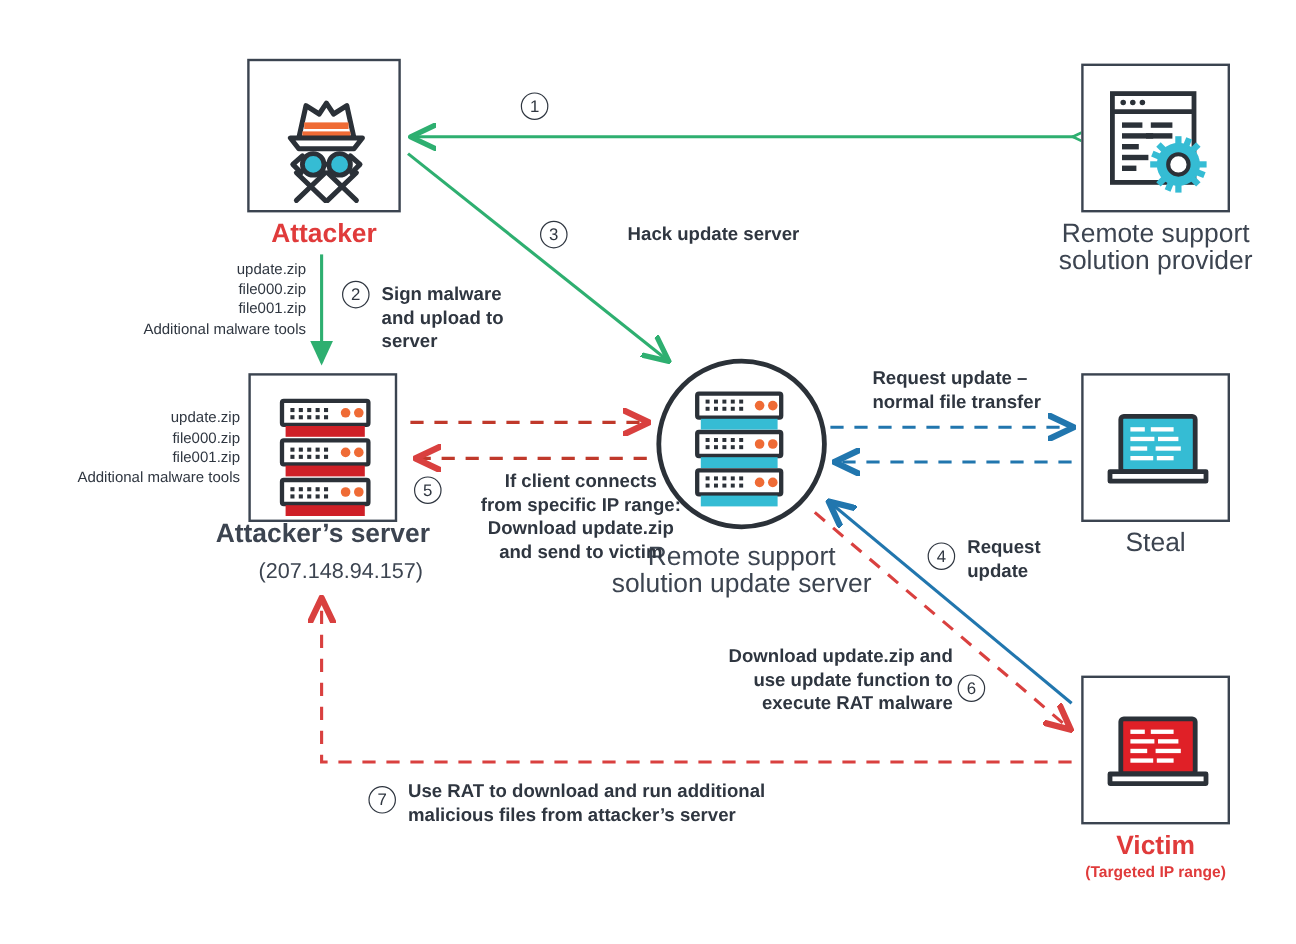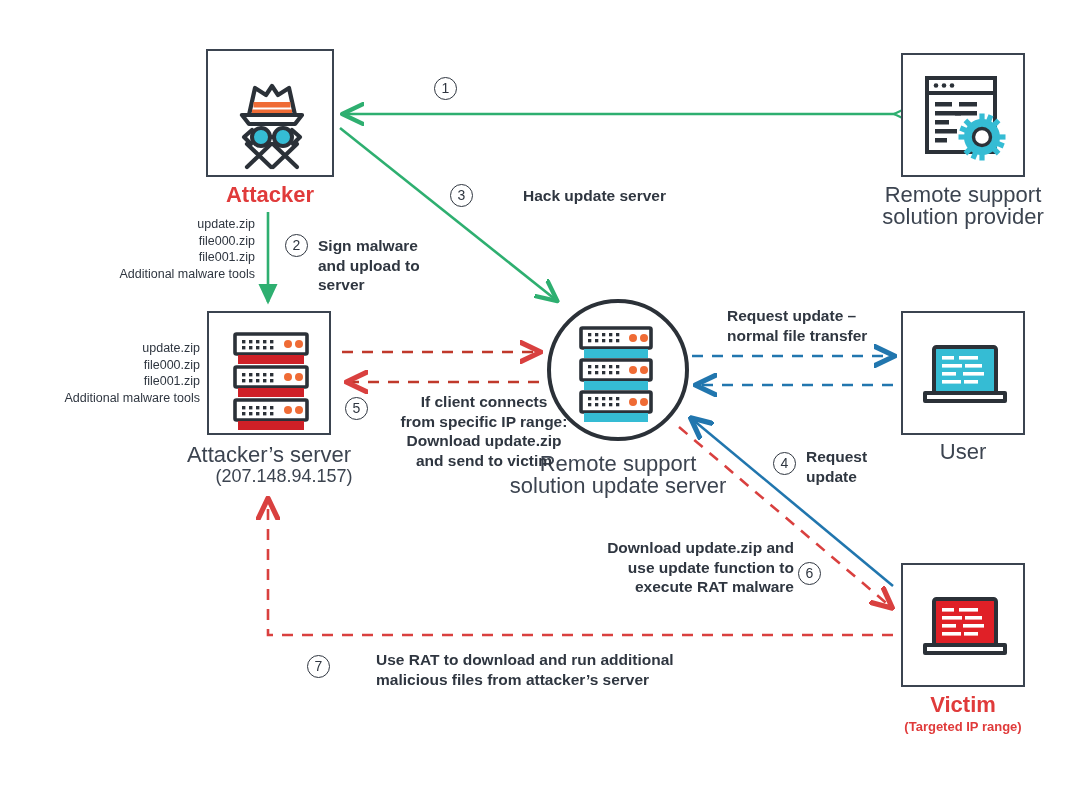--- a/index.html
+++ b/index.html
@@ -209,21 +209,21 @@
       <g fill="#ef6b35">
         <circle cx="79" cy="31" r="4"></circle>
           <circle cx="90" cy="31" r="4"></circle>
         <circle cx="79" cy="64" r="4"></circle>
           <circle cx="90" cy="64" r="4"></circle>
         <circle cx="79" cy="97" r="4"></circle>
           <circle cx="90" cy="97" r="4"></circle>
       </g>
     </svg>
   </div>
-  <div class="caption" style="left:179px; top:444px; width:180px; font-weight:400;">Attacker’s server</div>
+  <div class="caption" style="left:179px; top:434px; width:180px; font-weight:700;">Attacker’s server</div>
   <div class="caption" style="left:194px; top:465px; width:180px; font-size:18px;">(207.148.94.157)</div>
   <div class="filelist" style="left:20px; top:340px; width:180px;">update.zip
 file000.zip
 file001.zip
 Additional malware tools</div>
 
   <div class="node-circle" style="left:547px; top:299px; width:142px; height:142px;">
     <svg viewBox="0 0 134 134" width="134" height="134" style="margin:-2px 0 0 -2px;">
       <g stroke="#2b3138" stroke-width="3.6" fill="#ffffff">
         <rect x="32" y="27" width="70" height="20" rx="1.5"></rect>
@@ -330,21 +330,21 @@
         <rect x="56" y="43" width="19" height="3.6"></rect>
         <rect x="39" y="59" width="14" height="3.6"></rect>
         <rect x="62" y="51" width="17" height="3.6"></rect>
         <rect x="39" y="67" width="19" height="3.6"></rect>
         <rect x="60" y="59" width="21" height="3.6"></rect>
         <rect x="61" y="67" width="14" height="3.6"></rect>
       </g>
       <path d="M22 80 L102 80 L102 88 L22 88 Z" fill="#ffffff" stroke="#2b3138" stroke-width="4" stroke-linejoin="round"></path>
     </svg>
   </div>
-  <div class="caption" style="left:873px; top:441px; width:180px;">User</div>
+  <div class="caption" style="left:873px; top:441px; width:180px;">Steal</div>
 
   <div class="node-box" style="left:901px; top:563px; width:124px; height:124px;">
     <svg viewBox="0 0 124 124" width="124" height="124">
       <rect x="31" y="34" width="62" height="46" rx="2.5" fill="#e02027" stroke="#2b3138" stroke-width="4"></rect>
       <g fill="#ffffff">
         <rect x="39" y="43" width="12" height="3.6"></rect>
         <rect x="39" y="51" width="20" height="3.6"></rect>
         <rect x="56" y="43" width="19" height="3.6"></rect>
         <rect x="39" y="59" width="14" height="3.6"></rect>
         <rect x="62" y="51" width="17" height="3.6"></rect>
@@ -384,16 +384,16 @@
   <div class="stepnum" style="left:773px; top:452px;">4</div>
   <div class="steplabel" style="left:806px; top:447px; width:120px;">Request
 update</div>
 
   <div class="steplabel" style="left:594px; top:538px; width:200px; text-align:right;">Download update.zip and
 use update function to
 execute RAT malware</div>
   <div class="stepnum" style="left:798px; top:562px;">6</div>
 
   <div class="stepnum" style="left:307px; top:655px;">7</div>
-  <div class="steplabel" style="left:340px; top:650px; width:420px;margin-left:36px;">Use RAT to download and run additional
+  <div class="steplabel" style="left:340px; top:650px; width:420px;">Use RAT to download and run additional
 malicious files from attacker’s server</div>
 
 </div>
 
 </body></html>

